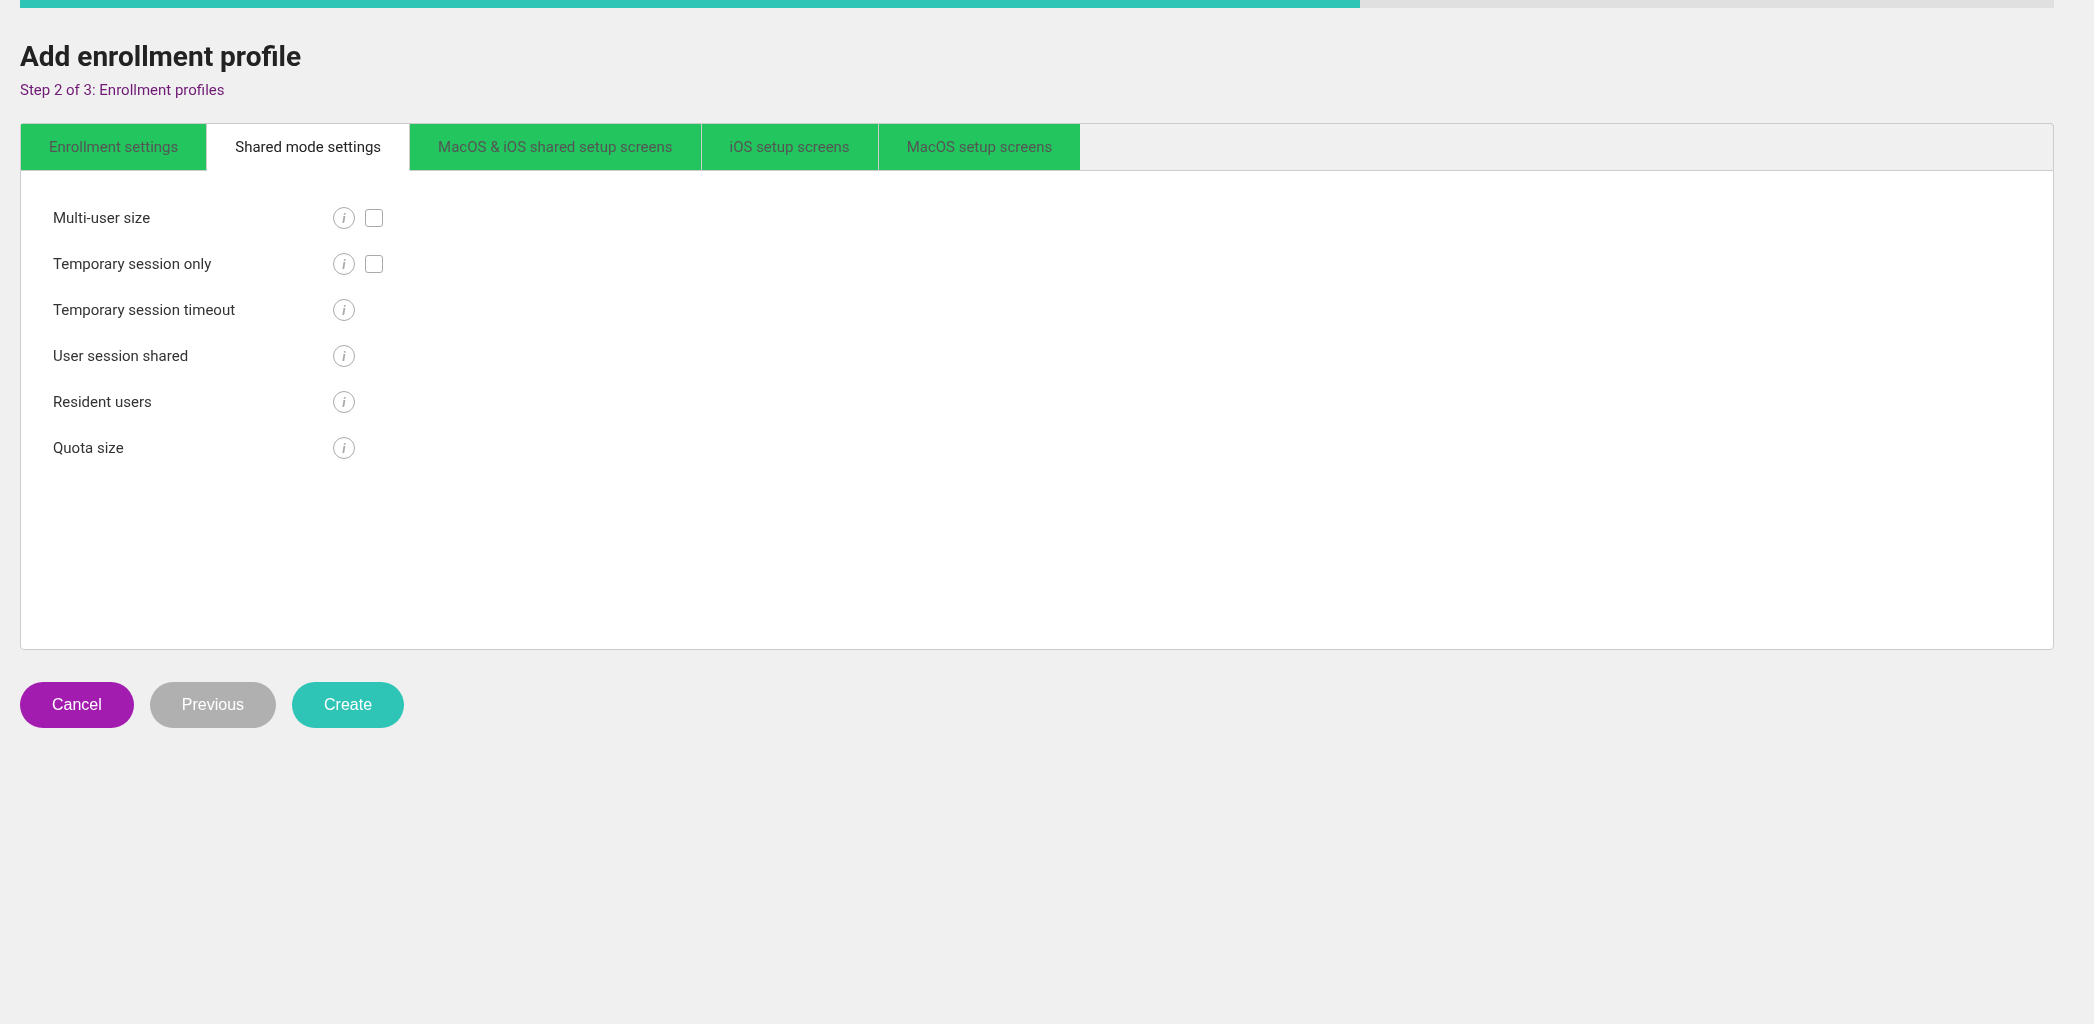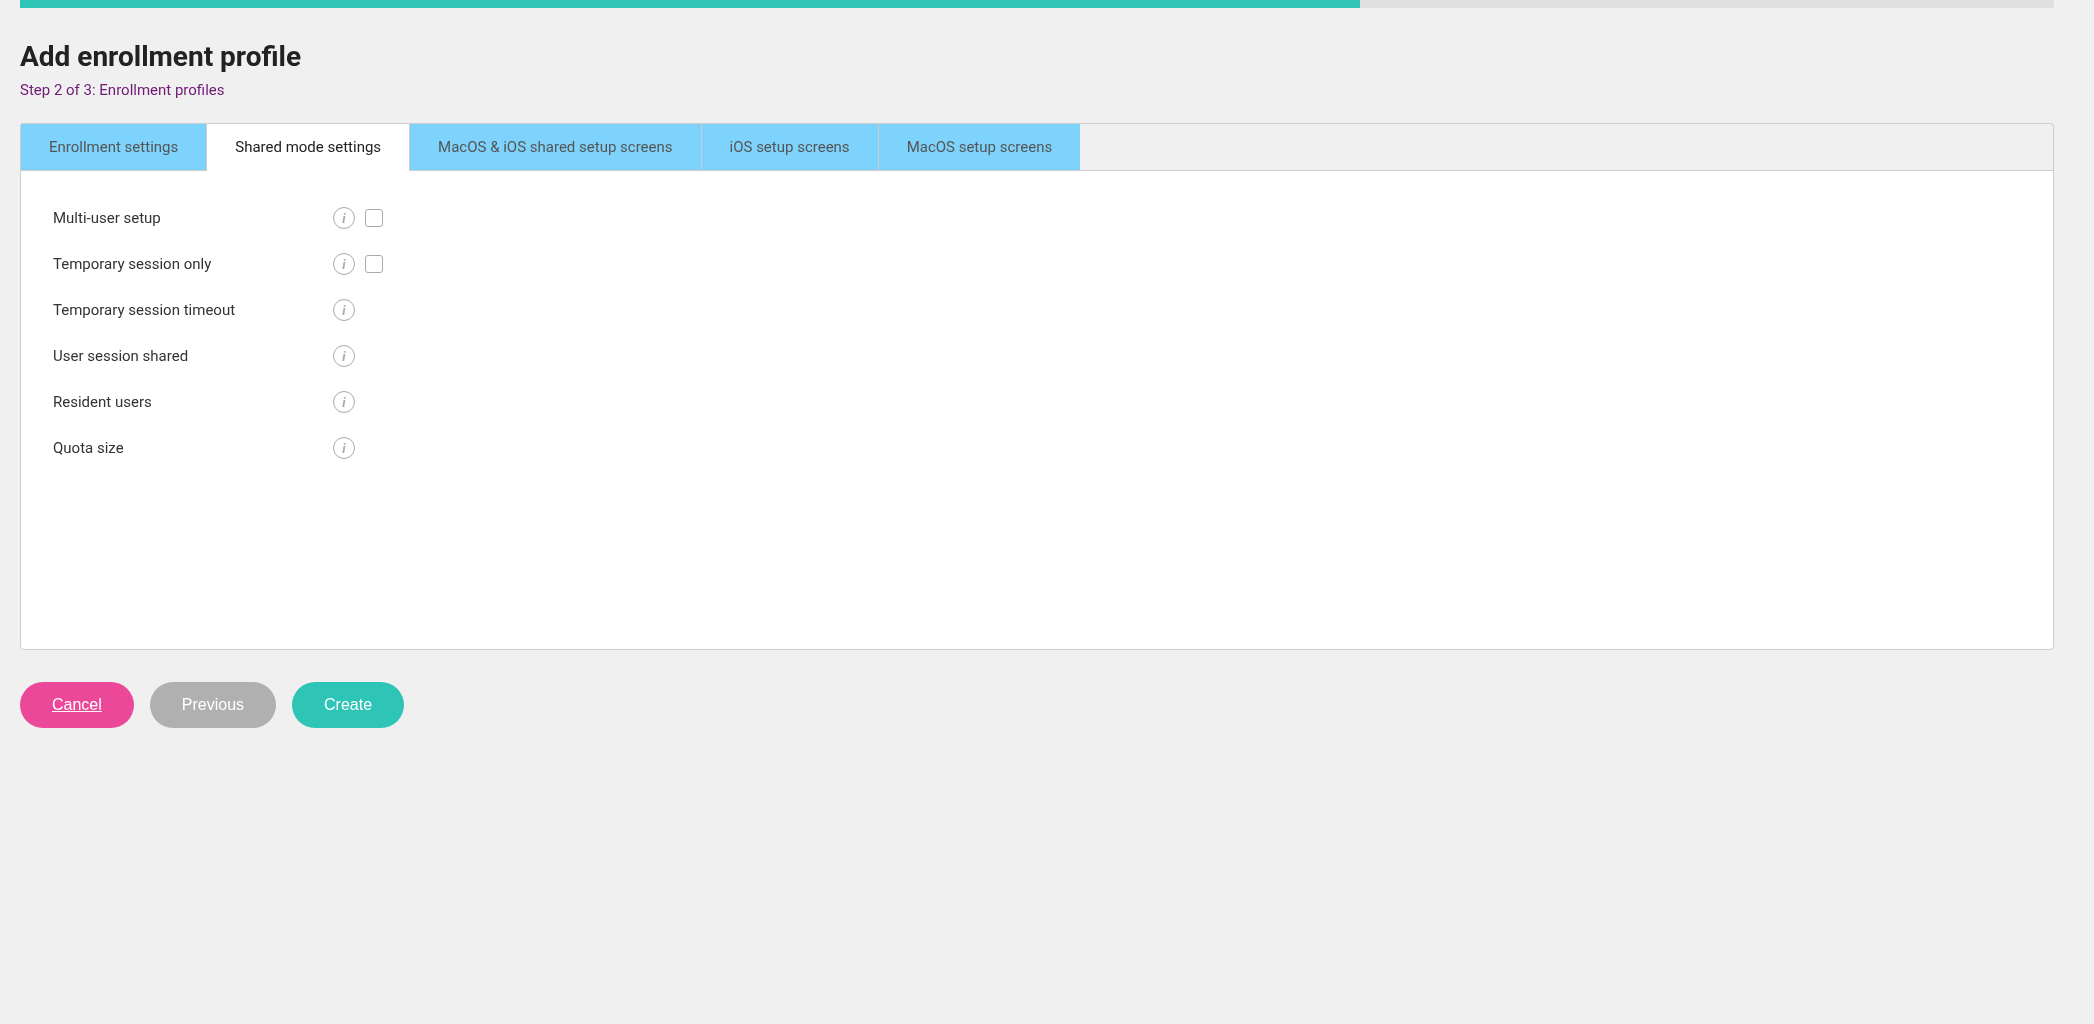--- a/index.html
+++ b/index.html
@@ -55,21 +55,21 @@
       border-bottom: none;
       background: #f0f0f0;
       border-radius: 4px 4px 0 0;
     }
     .tab {
       padding: 14px 28px;
       font-size: 15px;
       color: #555;
       cursor: pointer;
       border-right: 1px solid #ccc;
-      background: #7dd3fc;
+      background: #22c55e;
       white-space: nowrap;
     }
     .tab:last-child {
       border-right: none;
     }
     .tab.active {
       background: #fff;
       color: #222;
       border-bottom: 1px solid #fff;
       margin-bottom: -1px;
@@ -130,23 +130,22 @@
     .btn {
       padding: 14px 32px;
       border-radius: 30px;
       font-size: 16px;
       font-weight: 500;
       cursor: pointer;
       border: none;
       outline: none;
     }
     .btn-cancel {
-      background: #ec4899;
+      background: #a21caf;
       color: #fff;
-      text-decoration: underline;
     }
     .btn-previous {
       background: #b0b0b0;
       color: #fff;
     }
     .btn-create {
       background: #2ec4b6;
       color: #fff;
     }
   </style>
@@ -167,21 +166,21 @@
     <div class="tab">Enrollment settings</div>
     <div class="tab active">Shared mode settings</div>
     <div class="tab">MacOS &amp; iOS shared setup screens</div>
     <div class="tab">iOS setup screens</div>
     <div class="tab">MacOS setup screens</div>
   </div>
 
   <div class="content-panel">
 
     <div class="settings-row">
-      <span class="settings-label">Multi-user setup</span>
+      <span class="settings-label">Multi-user size</span>
       <span class="info-icon">i</span>
       <input type="checkbox" class="checkbox-input" style="">
     </div>
 
     <div class="settings-row">
       <span class="settings-label">Temporary session only</span>
       <span class="info-icon">i</span>
       <input type="checkbox" class="checkbox-input" style="">
     </div>
 

